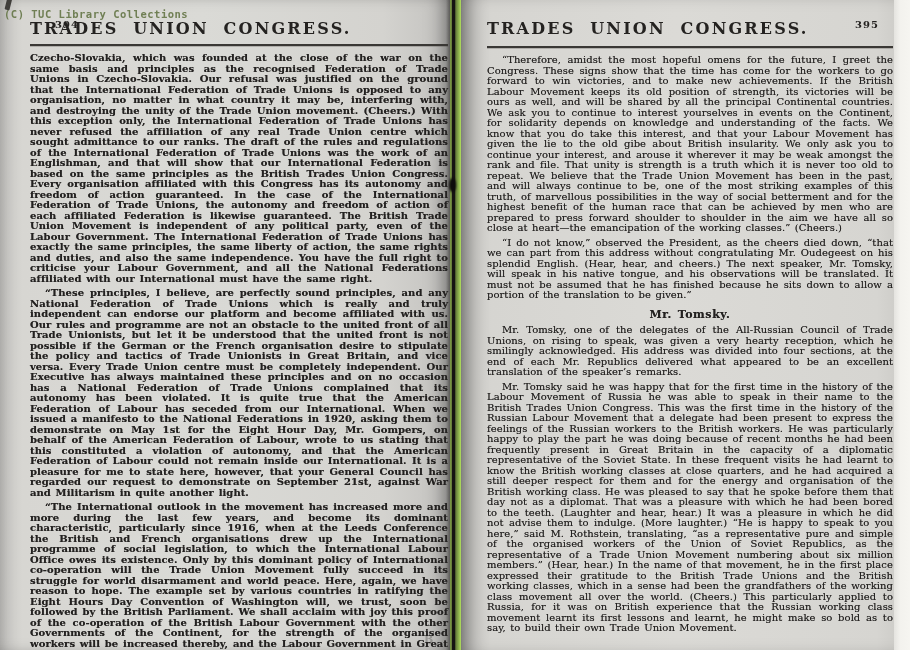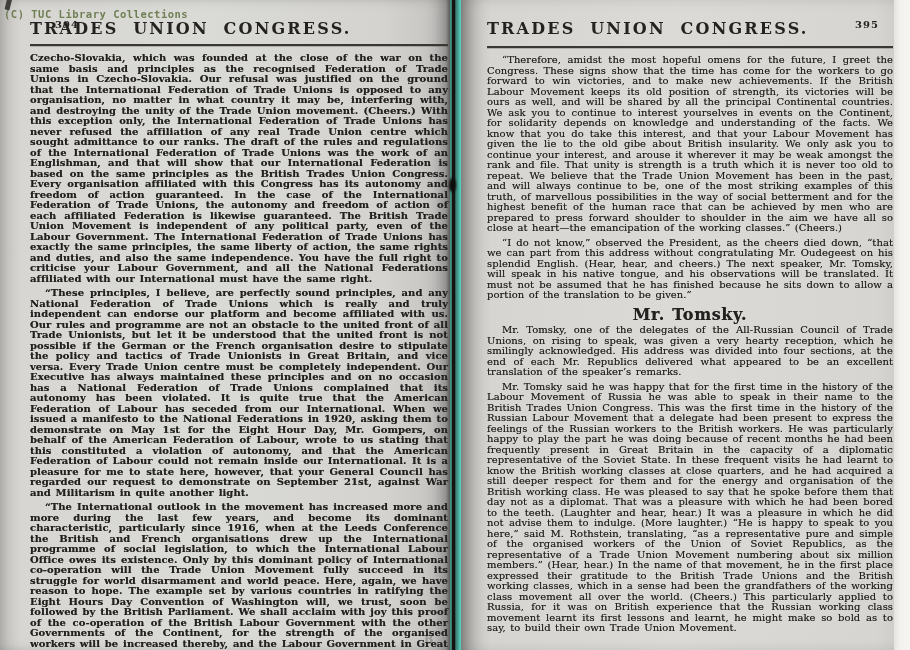--- a/index.html
+++ b/index.html
@@ -1,18 +1,18 @@
 <!DOCTYPE html>
 <html><head>
 <meta charset="utf-8">
 <style>
   html,body{margin:0;padding:0;background:#b8b7b3;}
   #scan{
     position:relative;width:910px;height:650px;overflow:hidden;
-    background:#5eead4;
+    background:#bef264;
     font-family:"DejaVu Serif","Liberation Serif",serif;
   }
   
   .page{position:absolute;top:0;height:650px;}
   #left-page{
     left:0;width:450px;
     background:linear-gradient(90deg,#c6c5c2 0,#d7d6d2 5%,#dadad6 45%,#d4d3cf 85%,#c2c1be 100%);
     box-shadow:inset -16px 0 20px -12px rgba(0,0,0,.5), inset 10px 0 16px -10px rgba(0,0,0,.25);
   }
   #right-page{
@@ -71,21 +71,21 @@
     font-size:10px;line-height:10.5px;text-align:justify;
     word-spacing:1.2px;letter-spacing:.05px;
     text-shadow:0 0 .4px rgba(35,33,32,.6);
   }
   #left-text{left:30px;top:53px;width:418px;font-weight:bold;}
   #right-text{left:487px;top:55px;width:406px;}
   .para{margin:0;}
   .para + .para{margin-top:4px;}
   .para.indent{text-indent:15px;}
   .section-heading{
-    margin:9px 0 5px 0;text-align:center;font-weight:bold;font-size:16px;
+    margin:9px 0 5px 0;text-align:center;font-weight:bold;font-size:11px;
     letter-spacing:.6px;text-indent:0;
   }
   b{font-weight:normal;}
 </style>
 </head>
 <body>
 
 <div id="scan">
 
   <div id="left-page" class="page"></div>

